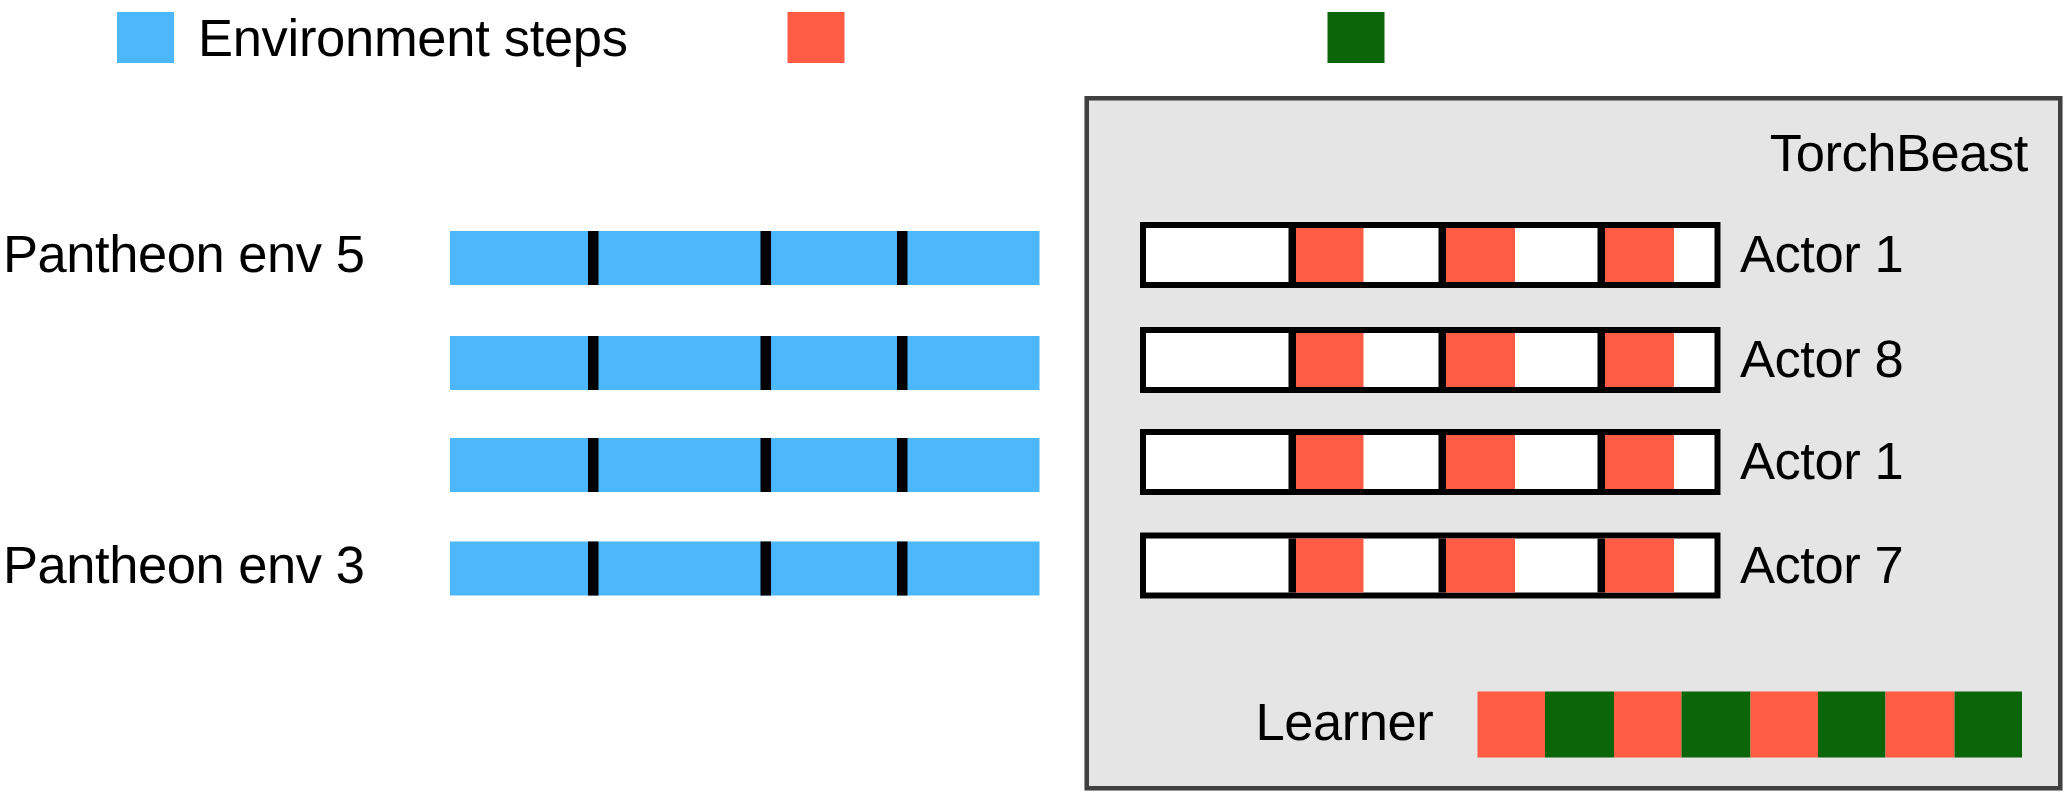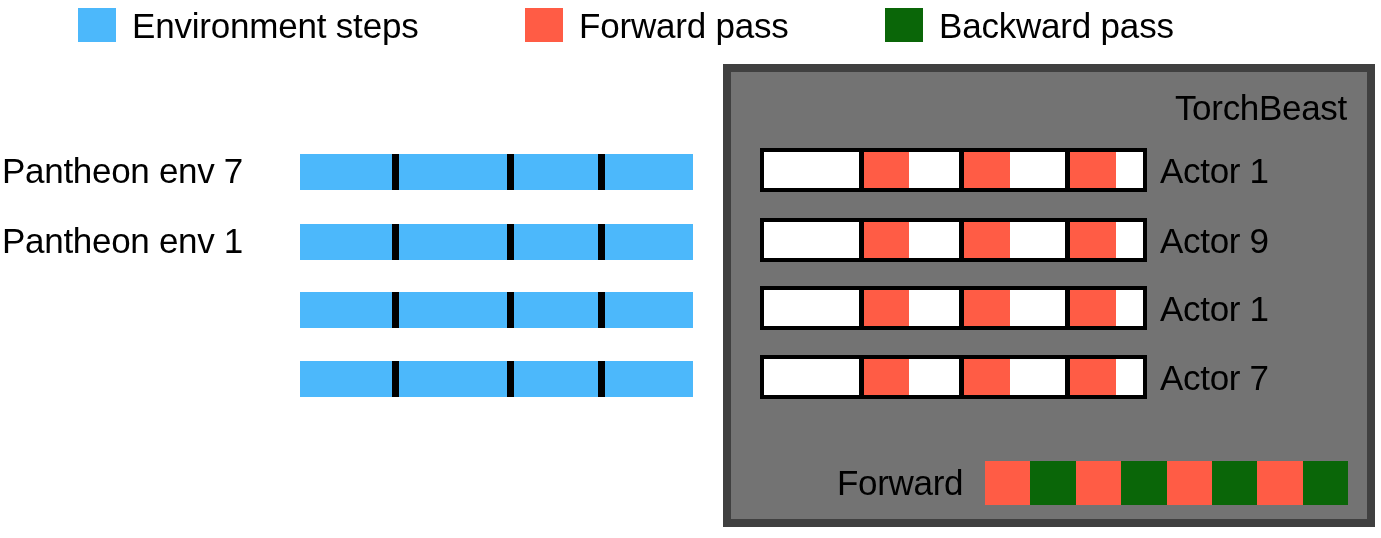--- a/index.html
+++ b/index.html
@@ -76,23 +76,23 @@
     background: #000000;
   }
 
   
   #torchbeast-panel {
     position: absolute;
     left: 723px;
     top: 64px;
     width: 652px;
     height: 463px;
-    border: 8px solid #404040;
+    border: 3px solid #404040;
     box-sizing: border-box;
-    background: #737373;
+    background: #e5e5e5;
   }
   #torchbeast-title {
     position: absolute;
     right: 20px;
     top: 18px;
     font-size: 35px;
     line-height: 35px;
     white-space: nowrap;
     letter-spacing: -0.3px;
   }
@@ -171,56 +171,54 @@
 
 <div id="stage">
 
   <div id="legend">
       <div class="legend-item" style="left: 78px;">
         <span class="legend-swatch" style="background: rgb(76, 184, 251);"></span>
         <span class="legend-label">Environment steps</span>
       </div>
       <div class="legend-item" style="left: 525px;">
         <span class="legend-swatch" style="background: rgb(255, 92, 69);"></span>
-        <span class="legend-label">Forward pass</span>
       </div>
       <div class="legend-item" style="left: 885px;">
         <span class="legend-swatch" style="background: rgb(10, 102, 8);"></span>
-        <span class="legend-label">Backward pass</span>
       </div>
     </div>
 
   <div id="env-section">
       <div class="env-row" style="top: 148px;">
-        <div class="env-label">Pantheon env 7</div>
+        <div class="env-label">Pantheon env 5</div>
         <div class="env-bar">
           <div class="env-bar-fill" style="background: rgb(76, 184, 251);"></div>
           <div class="env-tick" style="left: 92px;"></div>
           <div class="env-tick" style="left: 207px;"></div>
           <div class="env-tick" style="left: 298px;"></div>
         </div>
       </div>
       <div class="env-row" style="top: 218px;">
-        <div class="env-label">Pantheon env 1</div>
         <div class="env-bar">
           <div class="env-bar-fill" style="background: rgb(76, 184, 251);"></div>
           <div class="env-tick" style="left: 92px;"></div>
           <div class="env-tick" style="left: 207px;"></div>
           <div class="env-tick" style="left: 298px;"></div>
         </div>
       </div>
       <div class="env-row" style="top: 286px;">
         <div class="env-bar">
           <div class="env-bar-fill" style="background: rgb(76, 184, 251);"></div>
           <div class="env-tick" style="left: 92px;"></div>
           <div class="env-tick" style="left: 207px;"></div>
           <div class="env-tick" style="left: 298px;"></div>
         </div>
       </div>
       <div class="env-row" style="top: 355px;">
+        <div class="env-label">Pantheon env 3</div>
         <div class="env-bar">
           <div class="env-bar-fill" style="background: rgb(76, 184, 251);"></div>
           <div class="env-tick" style="left: 92px;"></div>
           <div class="env-tick" style="left: 207px;"></div>
           <div class="env-tick" style="left: 298px;"></div>
         </div>
       </div>
     </div>
 
   <div id="torchbeast-panel">
@@ -241,21 +239,21 @@
       </div>
       <div class="actor-row" style="top: 218px;">
         <div class="actor-track">
           <div class="actor-block" style="left: 97px; width: 48px; background: rgb(255, 92, 69);"></div>
           <div class="actor-block" style="left: 197px; width: 49px; background: rgb(255, 92, 69);"></div>
           <div class="actor-block" style="left: 303px; width: 49px; background: rgb(255, 92, 69);"></div>
           <div class="actor-sep" style="left: 95px;"></div>
           <div class="actor-sep" style="left: 195px;"></div>
           <div class="actor-sep" style="left: 301px;"></div>
         </div>
-        <div class="actor-label">Actor 9</div>
+        <div class="actor-label">Actor 8</div>
       </div>
       <div class="actor-row" style="top: 286px;">
         <div class="actor-track">
           <div class="actor-block" style="left: 97px; width: 48px; background: rgb(255, 92, 69);"></div>
           <div class="actor-block" style="left: 197px; width: 49px; background: rgb(255, 92, 69);"></div>
           <div class="actor-block" style="left: 303px; width: 49px; background: rgb(255, 92, 69);"></div>
           <div class="actor-sep" style="left: 95px;"></div>
           <div class="actor-sep" style="left: 195px;"></div>
           <div class="actor-sep" style="left: 301px;"></div>
         </div>
@@ -268,21 +266,21 @@
           <div class="actor-block" style="left: 303px; width: 49px; background: rgb(255, 92, 69);"></div>
           <div class="actor-sep" style="left: 95px;"></div>
           <div class="actor-sep" style="left: 195px;"></div>
           <div class="actor-sep" style="left: 301px;"></div>
         </div>
         <div class="actor-label">Actor 7</div>
       </div>
     </div>
 
   <div id="learner-row">
-    <div id="learner-label">Forward</div>
+    <div id="learner-label">Learner</div>
     <div id="learner-track">
         <div class="learner-seg" style="background: rgb(255, 92, 69);"></div>
         <div class="learner-seg" style="background: rgb(10, 102, 8);"></div>
         <div class="learner-seg" style="background: rgb(255, 92, 69);"></div>
         <div class="learner-seg" style="background: rgb(10, 102, 8);"></div>
         <div class="learner-seg" style="background: rgb(255, 92, 69);"></div>
         <div class="learner-seg" style="background: rgb(10, 102, 8);"></div>
         <div class="learner-seg" style="background: rgb(255, 92, 69);"></div>
         <div class="learner-seg" style="background: rgb(10, 102, 8);"></div>
       </div>

